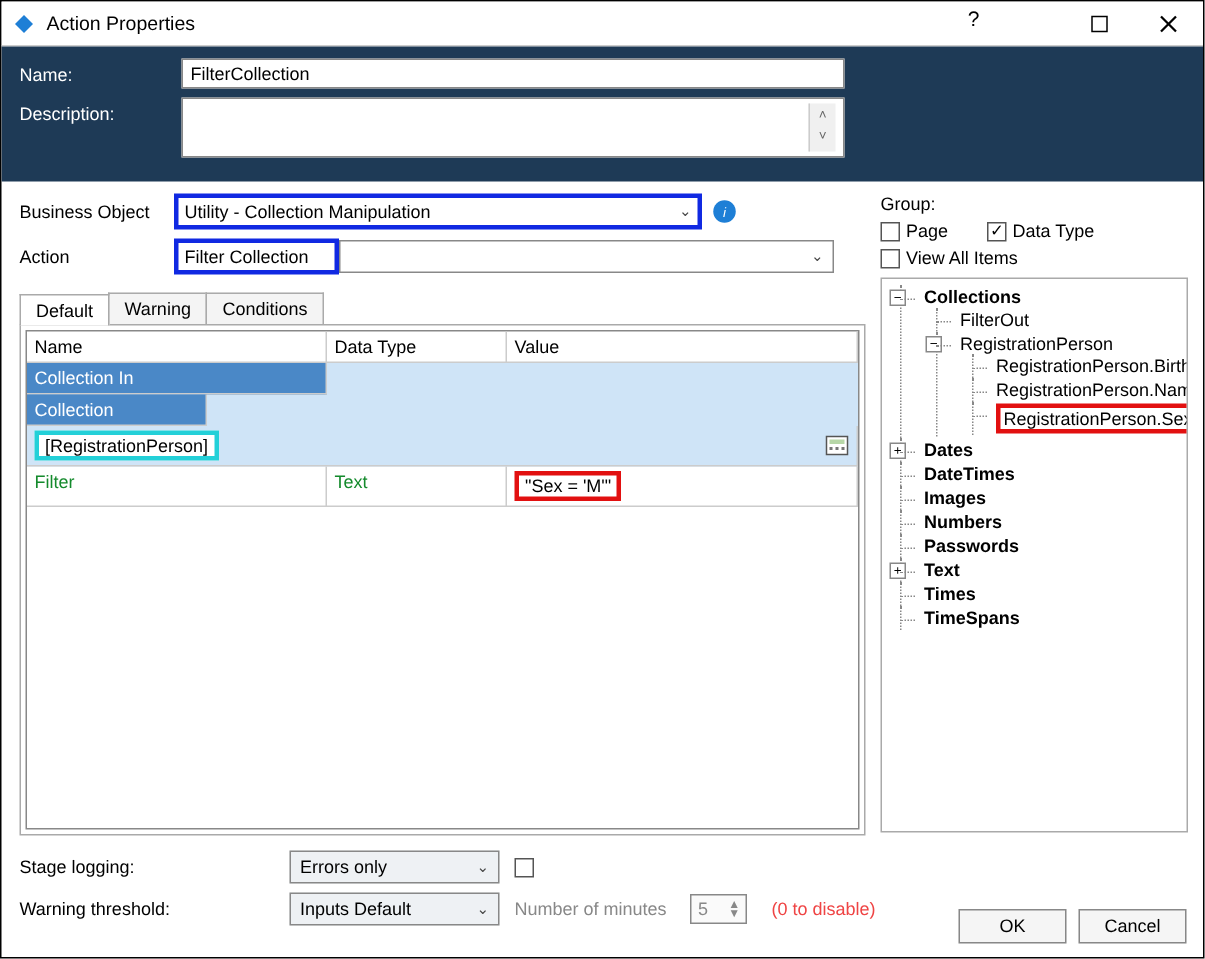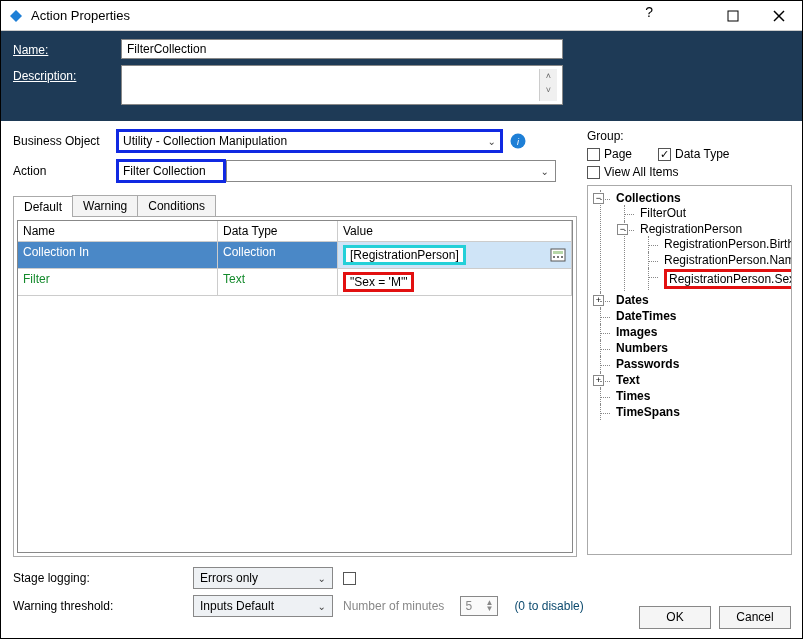--- a/index.html
+++ b/index.html
@@ -4,46 +4,46 @@
 <style>
   * { box-sizing: border-box; font-family: "Segoe UI", Tahoma, sans-serif; font-size: 12px; }
   body { margin:0; padding:0; background:#fff; width:803px; height:639px; overflow:hidden; border:1px solid #000; }
   .titlebar { height:30px; background:#fff; display:flex; align-items:center; border-bottom:1px solid #ccc; }
   .titlebar .icon { width:18px; height:18px; margin:0 6px; }
   .titlebar .title { flex:1; font-size:13px; }
   .titlebar .tbtn { width:46px; height:30px; display:flex; align-items:center; justify-content:center; }
   .help { position:absolute; right:150px; top:4px; font-size:14px; }
   .header-dark { background:#1e3a56; color:#fff; padding:8px 12px 10px 12px; }
   .field-row { display:flex; align-items:flex-start; margin-bottom:6px; }
-  .field-label { width:108px; font-size:12px; padding-top:4px;text-decoration:underline; }
+  .field-label { width:108px; font-size:12px; padding-top:4px; }
   .field-input { background:#fff; color:#000; border:1px solid #888; padding:3px 5px; }
   .name-input { width:442px; height:20px; }
   .desc-input { width:442px; height:40px; display:flex; }
   .desc-text { flex:1; }
   .scroll-arrows { width:18px; background:#f0f0f0; color:#666; text-align:center; font-size:9px; line-height:1.6; border-left:1px solid #ccc; }
   .main { display:flex; padding:8px 10px 4px 12px; height:440px; gap:10px; }
   .leftcol { flex:1; display:flex; flex-direction:column; }
   .bo-row { display:flex; align-items:center; margin-bottom:6px; }
   .bo-label { width:103px; }
   .select-blue { border:3px solid #1029e2; background:#fff; padding:2px 4px; display:flex; align-items:center; justify-content:space-between; }
-  .bo-select { width:387px; height:24px; }
+  .bo-select { width:352px; height:24px; }
   .act-select { width:110px; height:24px; }
   .act-wrap { display:flex; align-items:center; }
   .act-rest { flex:1; border:1px solid #888; height:22px; margin-left:0; display:flex; align-items:center; justify-content:flex-end; padding-right:6px; }
   .info-icon { width:18px; height:18px; margin-left:6px; }
   .tabs { display:flex; margin-top:6px; }
   .tab { padding:3px 10px; border:1px solid #aaa; border-bottom:none; margin-right:-1px; background:#f4f4f4; cursor:pointer; }
   .tab.active { background:#fff; position:relative; top:1px; }
   .grid-wrap { border:1px solid #aaa; padding:3px; height:355px; }
   .grid { border:1px solid #888; height:100%; }
   .ghead, .grow { display:flex; }
   .ghead div, .grow div { border-right:1px solid #ccc; border-bottom:1px solid #ccc; padding:3px 5px; }
   .c1 { width:200px; } .c2 { width:120px; } .c3 { flex:1; display:flex; align-items:center; justify-content:space-between; }
   .ghead { font-weight:normal; }
-  .grow.selected { background:#cfe4f7; }
+  .grow.selected { background:#cfe4f7;flex-direction:column; }
   .grow.selected .c1, .grow.selected .c2 { color:#fff; background:#4a88c7; }
   .val-cyan { border:3px solid #23d0d8; padding:0 4px; background:#fff; display:inline-block; }
   .val-red { border:3px solid #e21010; padding:0 4px; background:#fff; display:inline-block; }
   .filter-row .c1, .filter-row .c2 { color:#148a2c; }
   .calc-icon { width:16px; height:14px; }
   .rightcol { width:205px; }
   .group-label { margin-bottom:4px; }
   .chk-row { display:flex; align-items:center; margin:4px 0; gap:4px; }
   .chk { width:13px; height:13px; border:1px solid #555; display:inline-flex; align-items:center; justify-content:center; font-size:11px; line-height:1; }
   .tree-wrap { border:1px solid #aaa; height:370px; margin-top:6px; padding:4px; overflow:hidden; }
@@ -220,20 +220,20 @@
     <div class="blabel">Warning threshold:</div>
     <div class="bselect">
       <span>Inputs Default</span>
         <span class="chevron">⌄</span>
     </div>
     <span style="color:#888;">Number of minutes</span>
     <div class="spin">
       <span>5</span>
       <span style="font-size:8px; line-height:0.8;">▲<br>▼</span>
     </div>
-    <span style="color:#0c4a6e;">(0 to disable)</span>
+    <span style="color:#ef4444;">(0 to disable)</span>
   </div>
 </div>
 
 <div class="btns">
   <div class="btn">OK</div>
   <div class="btn">Cancel</div>
 </div>
 
 </body></html>

